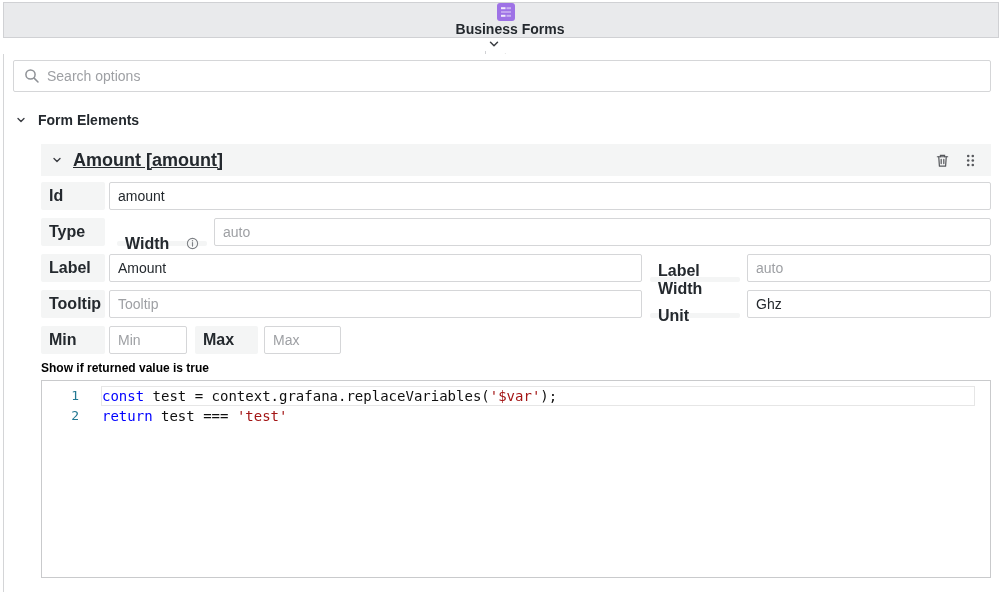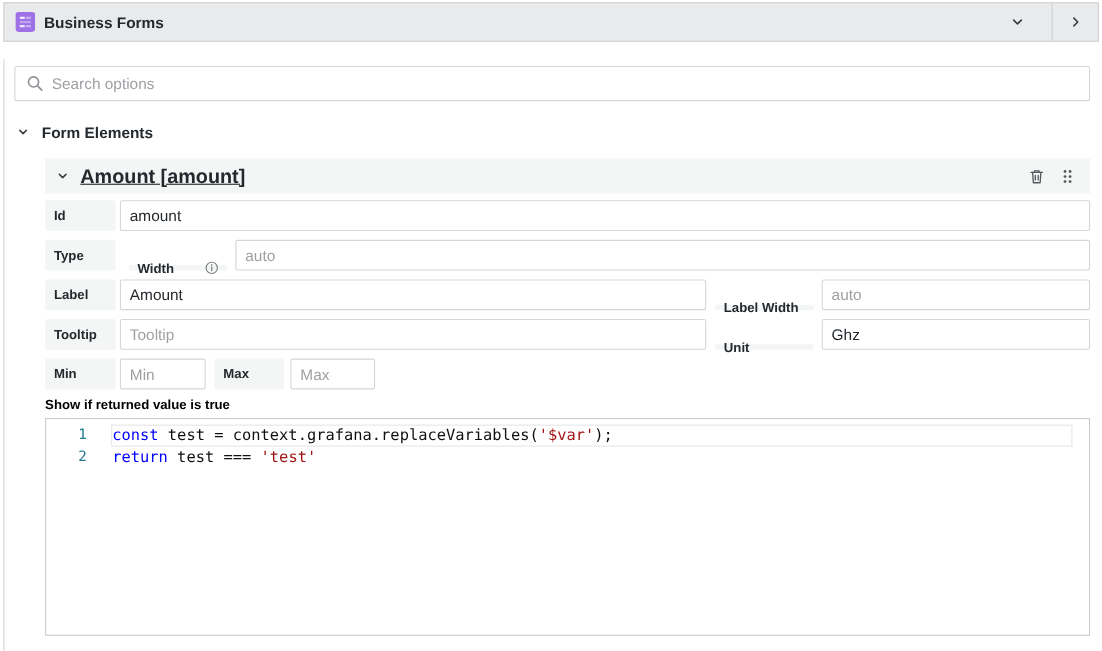--- a/index.html
+++ b/index.html
@@ -2,21 +2,21 @@
 <html style="--accent-purple: #9e72e6; --keyword: #0000ff; --string: #a31515; --line-number: #237893;"><head>
 <meta charset="utf-8">
 <style>
   * { box-sizing: border-box; margin: 0; padding: 0; }
   html,body { width:1002px; height:592px; overflow:hidden; background:#ffffff;
     font-family:"Liberation Sans", sans-serif; color:#24292e; }
 
   
   .topbar { position:absolute; left:3px; top:2px; width:996px; height:36px;
     background:#e9eaec; border:1px solid #d0d1d4; display:flex; align-items:center;
-    padding-left:10px; cursor:pointer; }
+    padding-left:10px; cursor:pointer;flex-direction:column; }
   .topbar-title { font-size:14px; font-weight:600; margin-left:8px; }
   .topbar-spacer { flex:1; }
   .topbar .chev-down { margin-right:24px; display:flex; align-items:center; }
   .topbar-right { width:42px; height:100%; border-left:1px solid #d0d1d4;
     display:flex; align-items:center; justify-content:center; cursor:pointer; }
 
   
   .pane { position:absolute; left:3px; top:54px; width:999px; height:538px;
     border-left:1px solid #d4d5d7; background:#ffffff; }
 
@@ -35,21 +35,21 @@
   .card { position:absolute; left:37px; top:90px; width:950px; }
   .card-header { height:32px; background:#f4f5f5; display:flex; align-items:center;
     padding:0 10px; cursor:pointer; }
   .card-header .title { font-size:18px; font-weight:600; margin-left:10px;text-decoration:underline; }
   .card-header .spacer { flex:1; }
   .icon-btn { display:flex; align-items:center; justify-content:center;
     width:22px; height:22px; cursor:pointer; }
 
   .row { display:flex; margin-top:8px; height:28px; }
   .row.first { margin-top:6px; }
-  .flabel { background:#f4f5f5; border-radius:2px; font-size:12px; font-weight:600;
+  .flabel { background:#f4f5f5; border-radius:2px; font-size:16px; font-weight:600;
     display:flex; align-items:center; padding:0 8px; color:#24292e; flex:none; }
   .w64 { width:64px; margin-right:4px; }
   .w90 { width:90px; margin-left:8px; margin-right:7px;margin-top:23px; }
   .tinput { height:28px; border:1px solid #d5d6d8; border-radius:2px; background:#fff;
     font-size:14px; font-family:"Liberation Sans",sans-serif; color:#24292e;
     padding:0 8px; outline:none; }
   .grow { flex:1; min-width:0; }
   .w533 { width:533px; flex:none; }
   .selectbox { width:533px; flex:none; height:28px; border:1px solid #d5d6d8;
     border-radius:2px; background:#fff; display:flex; align-items:center;

